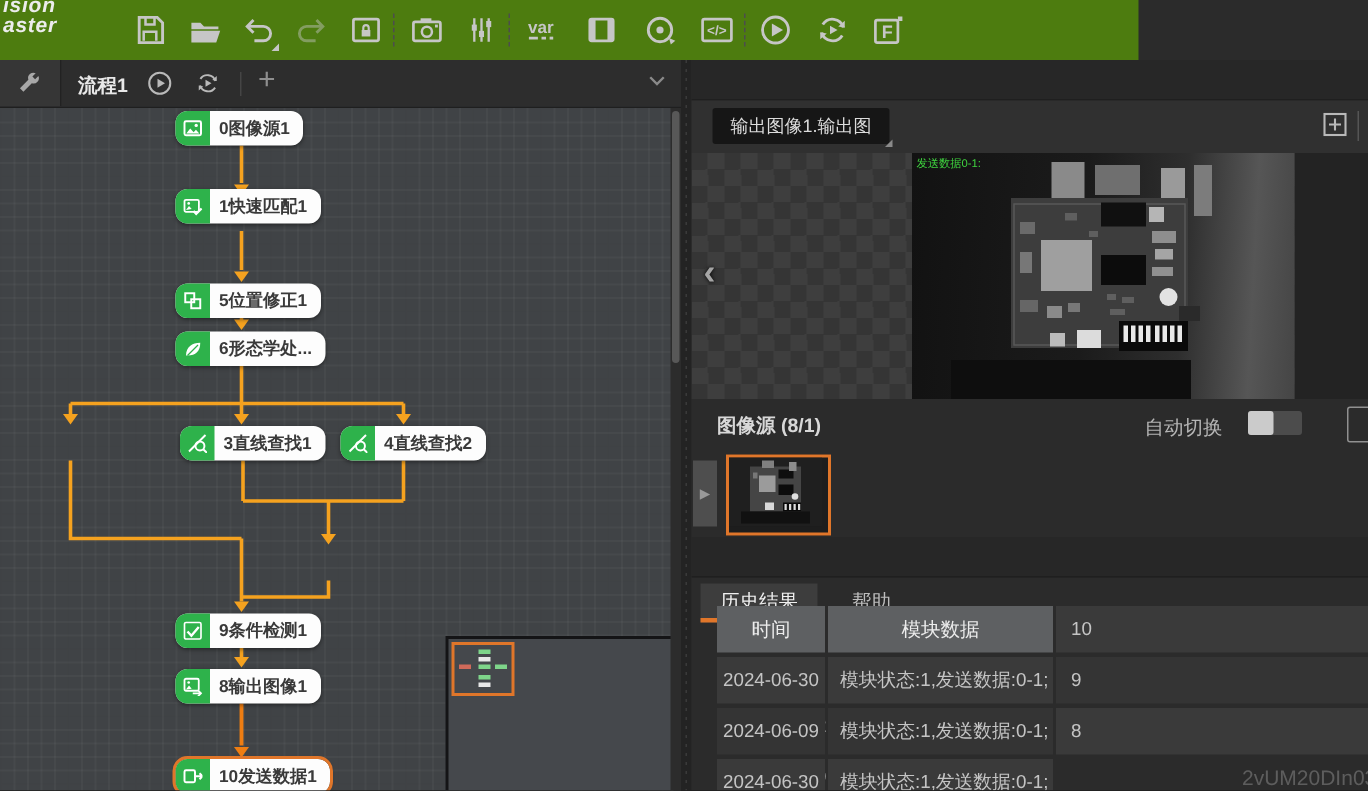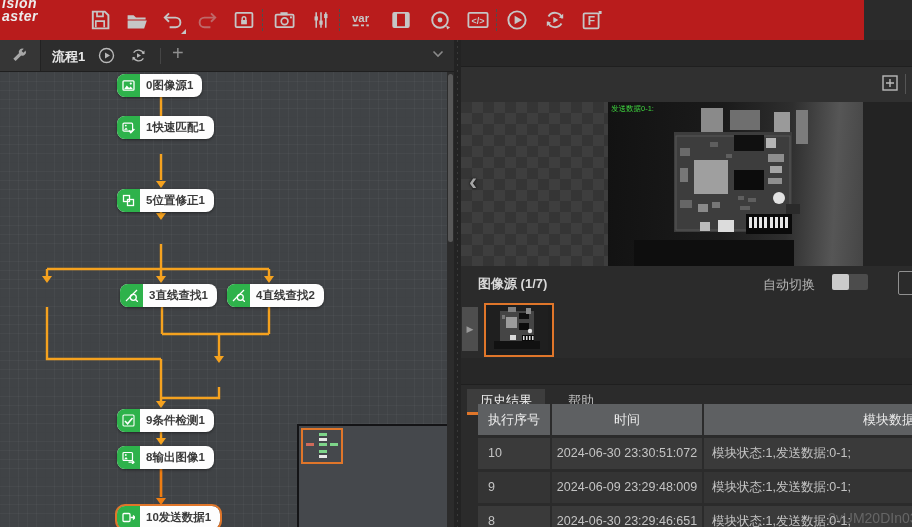--- a/index.html
+++ b/index.html
@@ -1,19 +1,19 @@
 <!DOCTYPE html>
 <html><head>
 <meta charset="utf-8">
 <style>
   html,body{margin:0;padding:0;background:#1a1a1a;}
   #app{position:relative;width:912px;height:527px;overflow:hidden;background:#2b2b2b;
        font-family:"Liberation Sans","DejaVu Sans",sans-serif;-webkit-font-smoothing:antialiased;}
   
-  #topbar{position:absolute;left:0;top:0;width:864px;height:40px;background:#b91c1c;}
+  #topbar{position:absolute;left:0;top:0;width:759px;height:40px;background:#4d7c0f;}
   .logo{position:absolute;left:2px;top:-3px;color:#ececec;font-style:italic;font-weight:bold;
         font-size:14px;line-height:13px;letter-spacing:.5px;}
   .tico{position:absolute;top:8px;width:24px;height:24px;cursor:pointer;}
   .tico svg{width:24px;height:24px;}
   .tdiv{position:absolute;top:9px;height:22px;border-left:1px dashed #4d4d4d;width:0;}
   .fold{position:absolute;right:-2px;bottom:-2px;width:0;height:0;
         border-left:5px solid transparent;border-bottom:5px solid #c6c6c6;}
   
   #flowtabs{position:absolute;left:0;top:40px;width:454px;height:31px;background:#2d2d2d;}
   .wrenchbox{position:absolute;left:0;top:0;width:40px;height:31px;background:#363636;border-right:1px solid #222;}
@@ -268,39 +268,48 @@
     <div class="node" style="left:117px;top:2px">
       <span class="nicon green">
           <svg width="13" height="13" viewBox="0 0 13 13">
             <rect x="1" y="1.8" width="11" height="9.4" rx="1" fill="none" stroke="#fff" stroke-width="1.3"></rect>
             <circle cx="8.8" cy="4.6" r="1.1" fill="#fff"></circle>
             <path d="M2.2 10l2.6-3.4 2.3 2.5 1.5-1.6 2.3 2.5z" fill="#fff"></path>
           </svg>
         </span>
       <span class="nlabel">0图像源1</span>
     </div>
-    <div class="node" style="left:117px;top:44px">
+    <div class="node" style="left:117px;top:54px">
       <span class="nicon green">
           <svg width="13" height="13" viewBox="0 0 13 13">
             <rect x="1" y="2.2" width="9.6" height="8" rx="1" fill="none" stroke="#fff" stroke-width="1.2"></rect>
             <circle cx="3.8" cy="4.6" r=".9" fill="#fff"></circle>
             <path d="M2 9l2-2.6 1.8 2" fill="#fff"></path>
             <path d="M7 9.6l1.8 2L12.4 8" fill="none" stroke="#fff" stroke-width="1.5"></path>
           </svg>
         </span>
       <span class="nlabel">1快速匹配1</span>
     </div>
     <div class="node" style="left:117px;top:117px">
       <span class="nicon green">
           <svg width="13" height="13" viewBox="0 0 13 13">
             <rect x="1.5" y="1.5" width="6" height="6" fill="none" stroke="#fff" stroke-width="1.3"></rect>
             <rect x="5.5" y="5.5" width="6" height="6" fill="none" stroke="#fff" stroke-width="1.3"></rect>
           </svg>
         </span>
       <span class="nlabel">5位置修正1</span>
+    </div>
+    <div class="node" style="left:117px;top:149px">
+      <span class="nicon green">
+          <svg width="13" height="13" viewBox="0 0 13 13">
+            <path d="M2 11C2 5.5 6 2.5 11.5 2.5 11.5 8 8.5 11 3 11z" fill="#fff"></path>
+            <path d="M3 11L10 4" stroke="#2eb24b" stroke-width=".8"></path>
+          </svg>
+        </span>
+      <span class="nlabel">6形态学处...</span>
     </div>
     <div class="node" style="left:120px;top:212px">
       <span class="nicon green">
           <svg width="13" height="13" viewBox="0 0 13 13">
             <path d="M1 12L12 1" stroke="#fff" stroke-width="1.3"></path>
             <circle cx="8.3" cy="8.3" r="3" fill="none" stroke="#fff" stroke-width="1.3"></circle>
             <path d="M10.5 10.5L13 13" stroke="#fff" stroke-width="1.3"></path>
           </svg>
         </span>
       <span class="nlabel">3直线查找1</span>
@@ -364,20 +373,24 @@
   <div id="splitter"></div>
 
   <div id="right">
 
     <div class="tabsrow" style="top:0">
       <div class="rtab active" style="left:6px;width:74px">图像</div>
       <div class="rtab" style="left:84px;width:76px">模块结果</div>
     </div>
 
     <div id="toolrow">
+      <div id="imgdrop">
+        <span>输出图像1.输出图</span>
+        <span class="fold"></span>
+      </div>
       <div class="layico">
         <svg width="18" height="18" viewBox="0 0 18 18">
             <rect x="2" y="2" width="14" height="14" fill="none" stroke="#b9b9b9" stroke-width="1.4"></rect>
             <path d="M9 5v8M5 9h8" stroke="#b9b9b9" stroke-width="1.4"></path>
           </svg>
       </div>
       <div class="tooldiv"></div>
     </div>
 
     <div id="viewer">
@@ -425,21 +438,21 @@
               <rect x="80" y="46" width="6" height="4"></rect>
               <rect x="64" y="34" width="8" height="5"></rect>
             </g>
         </svg>
         <span class="annot">发送数据0-1:</span>
       </div>
       <div class="navchev">‹</div>
     </div>
 
     <div id="srcrow">
-      <span class="srclabel">图像源 (1/7)</span>
+      <span class="srclabel">图像源 (8/1)</span>
       <span class="autolabel">自动切换</span>
       <div class="toggle">
           <div class="knob"></div>
         </div>
       <div class="runbtn">运行</div>
     </div>
 
     <div id="thumbstrip">
       <div class="thumbarrow">▶</div>
       <div class="thumb">
@@ -466,21 +479,20 @@
       </div>
     </div>
 
     <div class="tabsrow" style="top:318px">
       <div class="rtab active" style="left:6px;width:78px">历史结果</div>
       <div class="rtab" style="left:92px;width:56px">帮助</div>
     </div>
 
     <div id="histtable">
       <div class="hgrid">
-        <div class="hcell hc1">执行序号</div>
         <div class="hcell hc2">时间</div>
         <div class="hcell hc3">模块数据</div>
 
         <div class="rcell r0 rc1">10</div>
         <div class="rcell r0 rc2">2024-06-30 23:30:51:072</div>
         <div class="rcell r0 rc3">模块状态:1,发送数据:0-1;</div>
 
         <div class="rcell r1 rc1">9</div>
         <div class="rcell r1 rc2">2024-06-09 23:29:48:009</div>
         <div class="rcell r1 rc3">模块状态:1,发送数据:0-1;</div>

